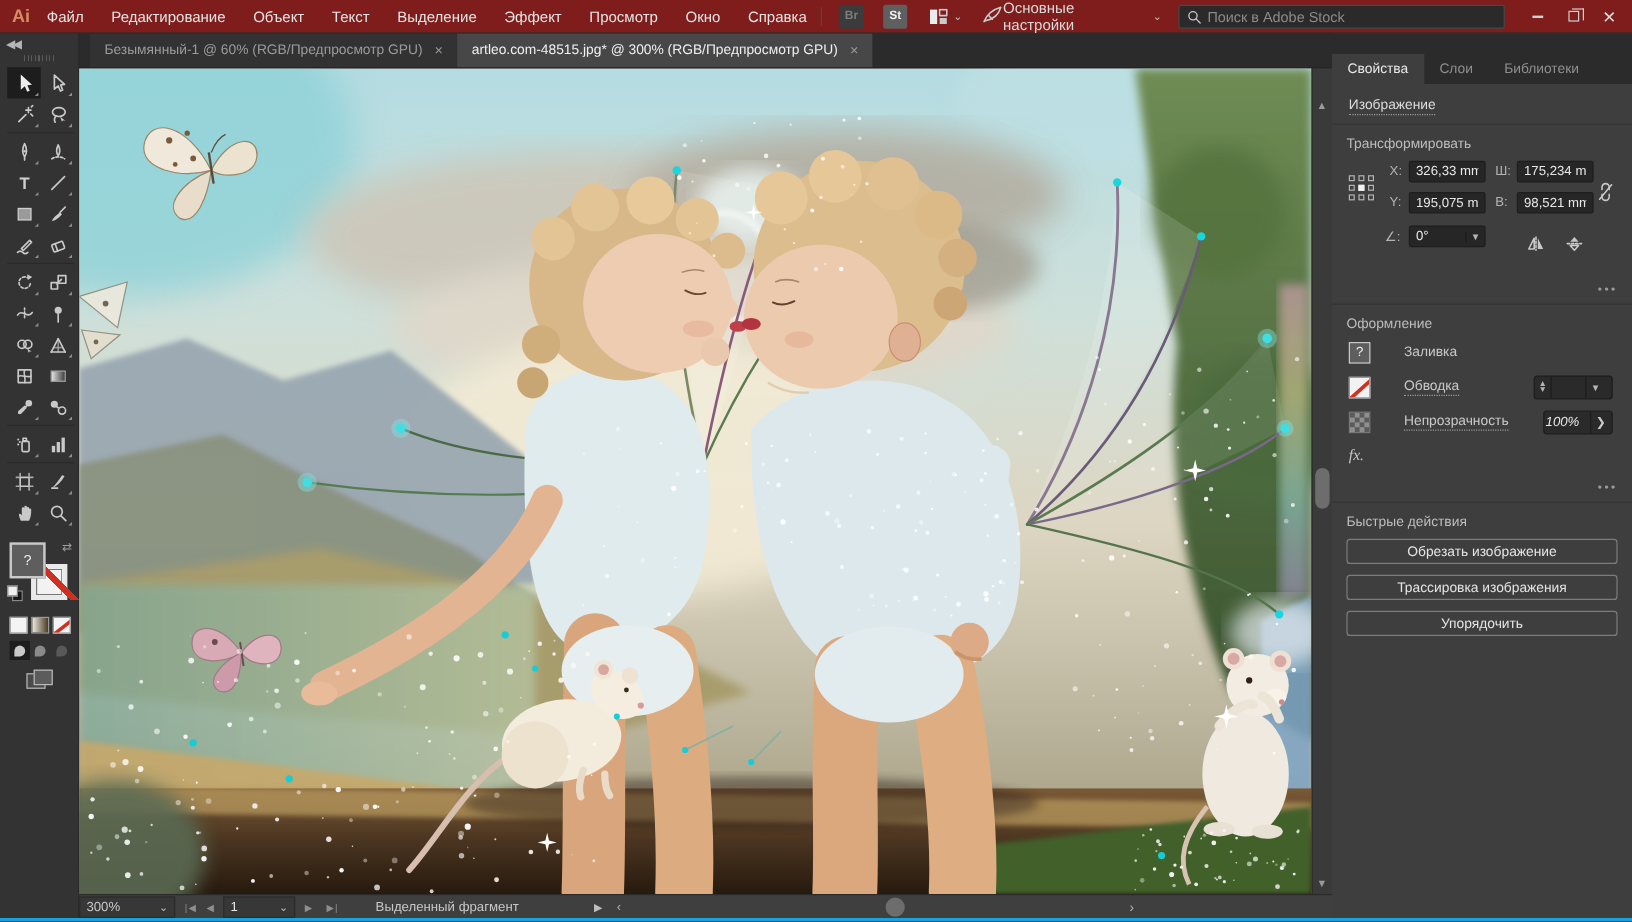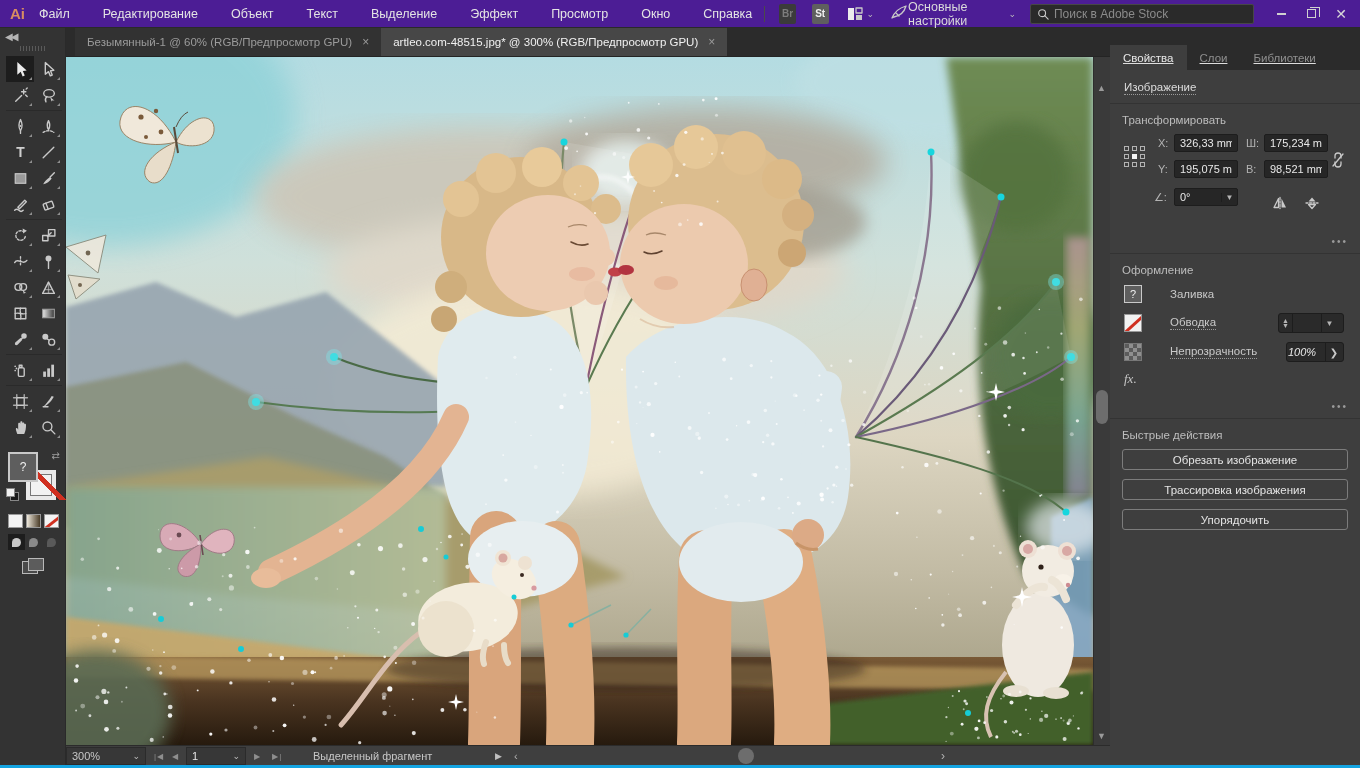--- a/index.html
+++ b/index.html
@@ -1,22 +1,22 @@
 <!DOCTYPE html>
 <html><head>
 <meta charset="utf-8">
 <style>
   *{margin:0;padding:0;box-sizing:border-box;font-family:"Liberation Sans",sans-serif;}
   html,body{width:1360px;height:768px;background:#222;}
   #screen{position:relative;width:1360px;height:768px;overflow:hidden;background:#323232;font-size:12px;color:#dedede;-webkit-user-select:none;}
 
   
-  .menubar{position:absolute;left:0;top:0;width:1360px;height:28px;background:#4c1d95;display:flex;align-items:center;border-bottom:1px solid #2a2a2a;}
+  .menubar{position:absolute;left:0;top:0;width:1360px;height:28px;background:#7f1d1d;display:flex;align-items:center;border-bottom:1px solid #2a2a2a;}
   .ai-logo{font-weight:bold;font-size:15px;color:#d88c62;padding:0 14px 0 10px;}
-  .menu-items{display:flex;gap:33px;align-items:flex-start;}
+  .menu-items{display:flex;gap:23px;align-items:flex-start;}
   .menu-items span{font-size:12.5px;color:#e4e4e4;cursor:default;}
   .mb-sep{width:1px;height:16px;background:#4a4a4a;margin:0 12px;}
   .tile{width:21px;height:20px;border-radius:2px;display:flex;align-items:center;justify-content:center;font-size:10px;font-weight:bold;}
   .tile.br{background:#3b3b3b;color:#7d7d7d;margin-left:2px;}
   .tile.st{background:#5f5f5f;color:#f0f0f0;margin-left:16px;}
   .arrange-icon{margin-left:18px;display:flex;align-items:center;gap:4px;}
   .chev{font-size:9px;color:#bdbdbd;}
   .rocket{margin-left:16px;}
   .spacer{flex:1;}
   .workspace{display:flex;align-items:center;gap:6px;margin-right:14px;color:#dadada;font-size:12.5px;}
@@ -85,21 +85,21 @@
   
   .statusbar{position:absolute;left:0;bottom:0;width:100%;height:20px;background:#3f3f3f;border-top:1px solid #2b2b2b;font-size:11px;color:#c7c7c7;margin-top:45px;}
   .sb-item{position:absolute;top:0;height:20px;display:flex;align-items:center;}
   .sb-box{background:#373737;border:1px solid #2b2b2b;height:18px;top:1px;padding:0 5px;display:flex;align-items:center;gap:8px;}
   .sb-nav{color:#8e8e8e;font-size:8px;letter-spacing:1px;}
   .hthumb{position:absolute;left:672px;top:2px;width:16px;height:16px;border-radius:50%;background:#6d6d6d;}
 
   
   .panel{position:absolute;right:0;top:28px;width:250px;bottom:3px;background:#3e3e3e;}
   .panel-gap{height:17px;background:#2b2b2b;}
-  .panel-tabs{height:25px;background:#2b2b2b;display:flex;align-items:stretch;font-size:11.5px;text-decoration:underline;}
+  .panel-tabs{height:25px;background:#2b2b2b;display:flex;align-items:stretch;font-size:11.5px;}
   .ptab{display:flex;align-items:center;padding:0 13px;color:#8f8f8f;}
   .ptab.active{background:#3e3e3e;color:#e8e8e8;}
   .panel-body{padding:0;}
   .obj-row{padding:10px 14px 9px;border-bottom:1px solid #333;}
   .dotted{border-bottom:1px dotted #9a9a9a;padding-bottom:1px;color:#dcdcdc;font-size:11.5px;}
   .sec{padding:10px 12px 8px;border-bottom:1px solid #333;position:relative;}
   .sec-title{color:#bdbdbd;font-size:11.5px;margin-bottom:8px;}
   .more{position:absolute;right:12px;bottom:6px;color:#9a9a9a;font-size:10px;letter-spacing:2px;}
   
   .tr-grid{position:relative;height:86px;margin-top:4px;}

